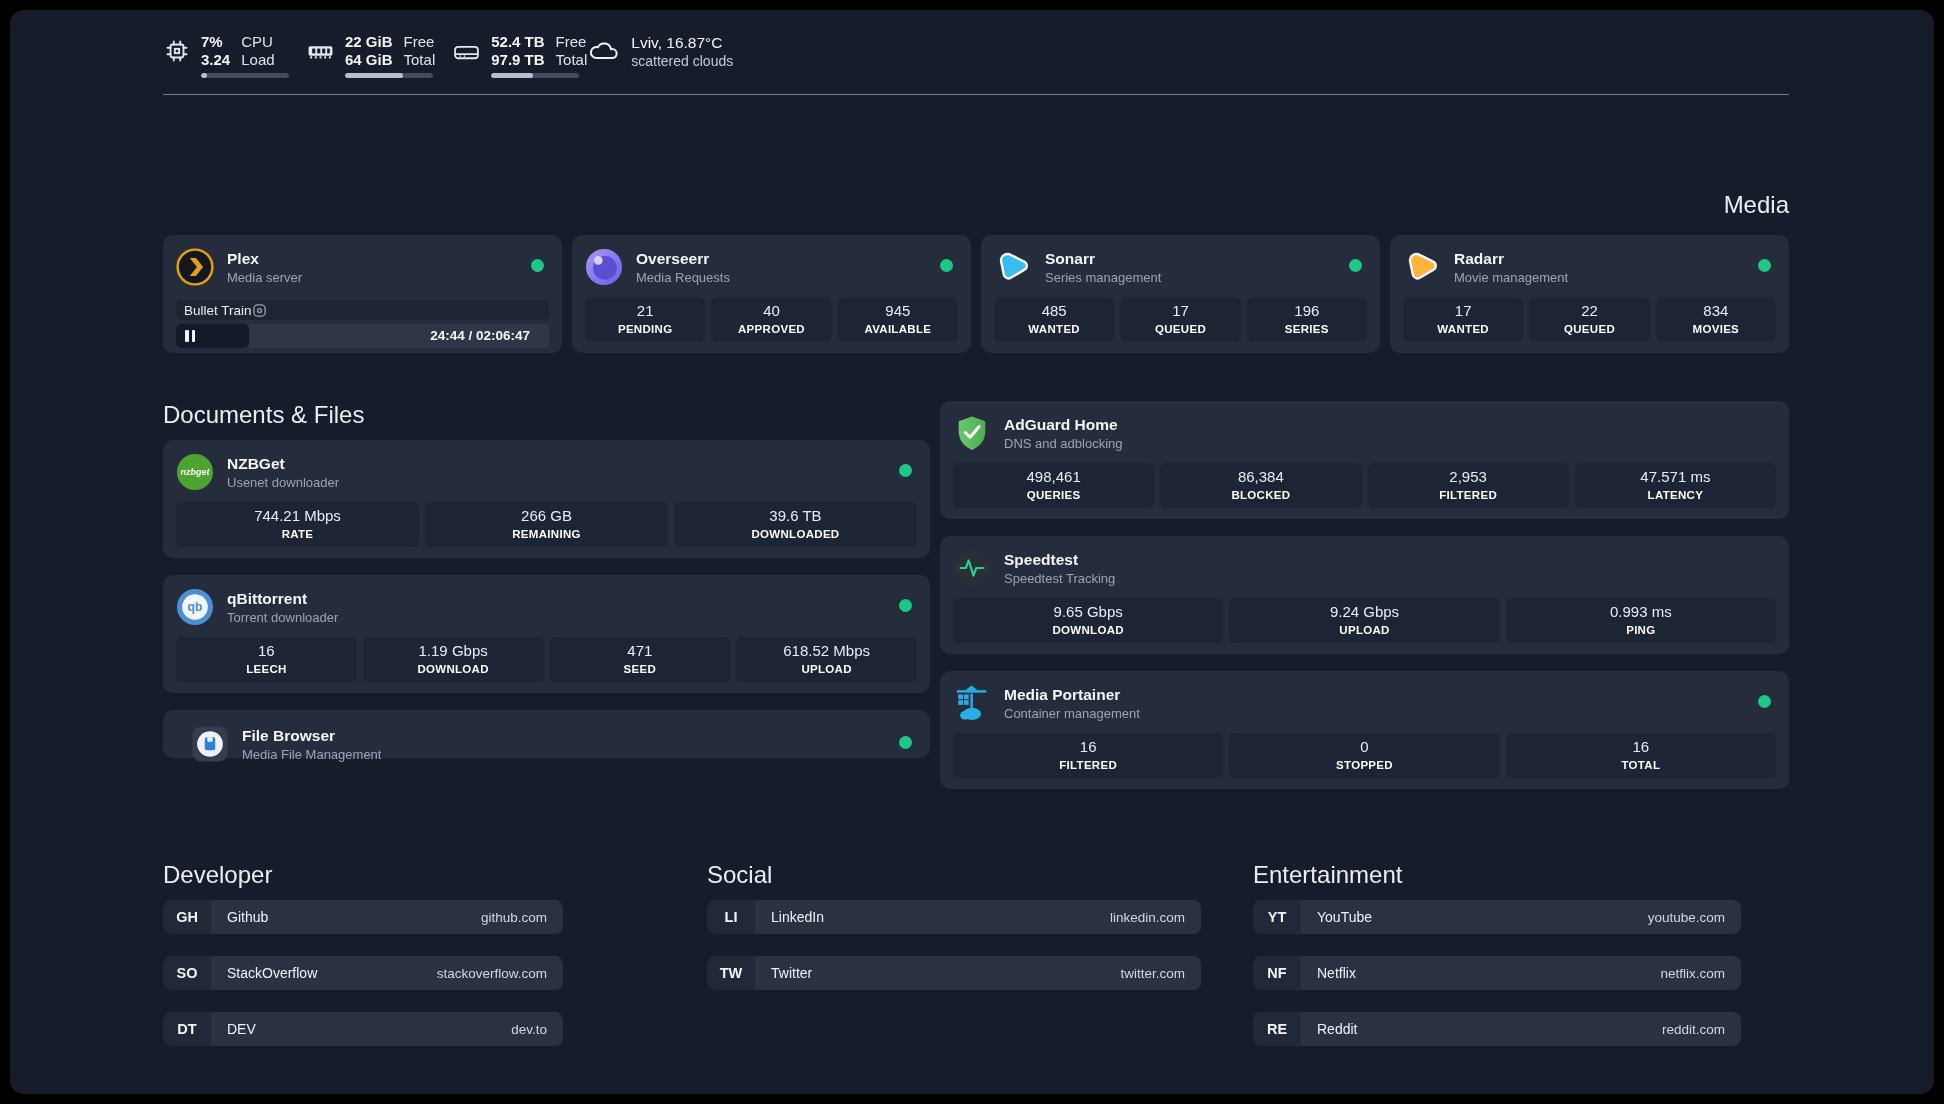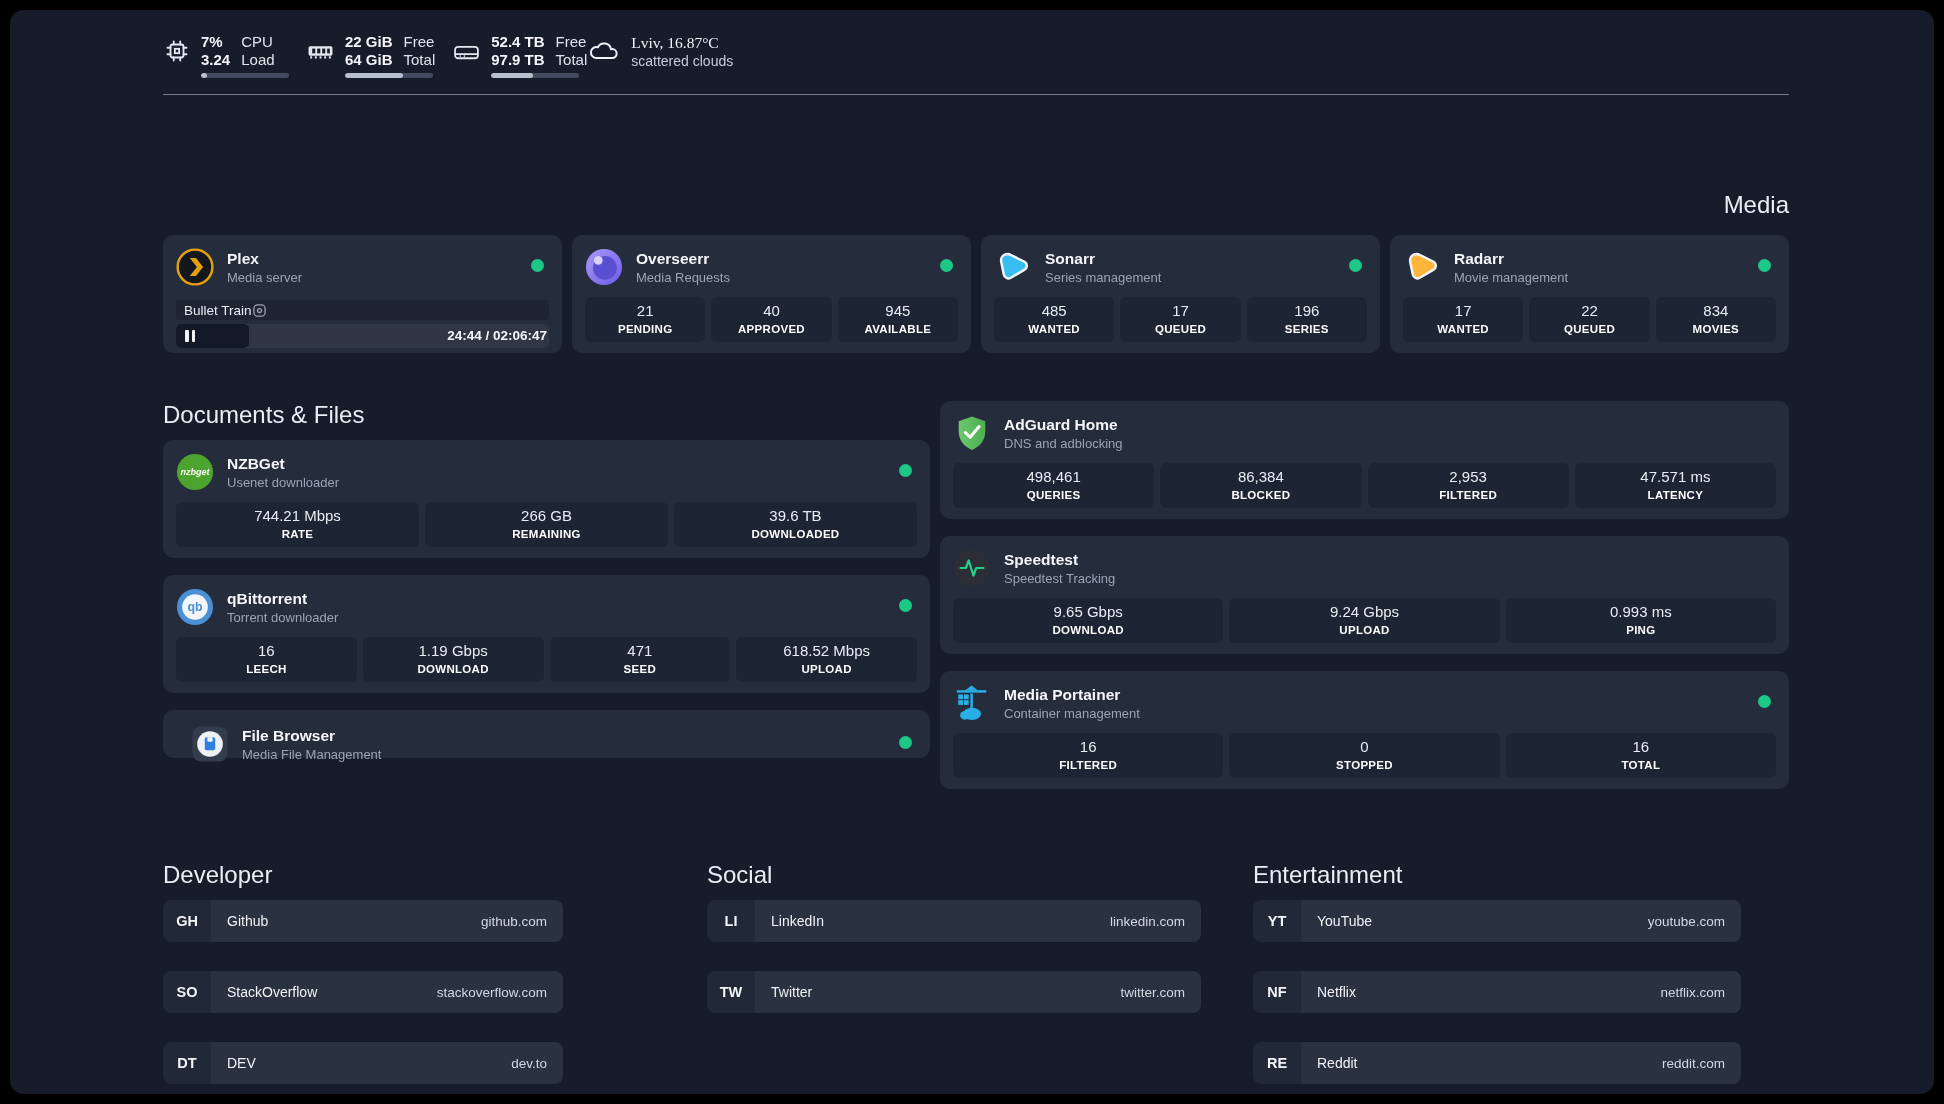--- a/index.html
+++ b/index.html
@@ -27,21 +27,21 @@
     border: 1.5px solid #99a1b0; border-radius: 9px; display: flex; overflow: hidden; }
   .search input { flex: 1; background: transparent; border: none; outline: none;
     color: #dce0e8; font-size: 14.5px; padding: 0 14px; font-family: "Liberation Sans", sans-serif; }
   .search input::placeholder { color: #c3c9d4; }
   .gbtn { width: 46px; background: #3b4355; border-left: 1.5px solid #99a1b0;
     color: #e9ecf3; font-size: 15px; font-weight: 700; display: flex;
     align-items: center; justify-content: center; cursor: pointer; }
 
   .weather { width: 166px; display: flex; gap: 12px; align-items: center; }
   .weather-text { display: flex; flex-direction: column; }
-  .weather-main { font-size: 15.5px; color: #f1f3f7; line-height: 19px; font-family: Liberation Serif, serif; }
+  .weather-main { font-size: 15.5px; color: #f1f3f7; line-height: 19px; }
   .weather-sub { font-size: 14px; color: #c6ccd6; line-height: 18px; }
 
   
   .section-title { font-size: 24px; line-height: 27px; color: #eaeef4; font-weight: 500; }
   .media-title { margin-top: 96px; text-align: right; }
   .media-grid { margin-top: 17px; display: grid; grid-template-columns: repeat(4, 1fr);
     gap: 10px; }
 
   .app-card { position: relative; background: #252c3c; border-radius: 10px;
     padding: 11px 13px; height: 118px; cursor: pointer; }
@@ -67,36 +67,36 @@
     border-radius: 4px; display: flex; align-items: center; 
     padding: 0 8px; }
   .now-title { font-size: 13.5px; color: #e9ecf2; }
   .cast-icon { display: flex; align-items: center; cursor: pointer; }
   .player-row { position: relative; margin-top: 4px; height: 24px; border-radius: 5px;
     background: rgba(255,255,255,.05); overflow: hidden; }
   .player-fill { position: absolute; left: 0; top: 0; bottom: 0; background: #141927;
     border-radius: 5px; }
   .pause-icon { position: absolute; left: 9px; top: 6px; display: flex; gap: 3px; cursor: pointer; }
   .pause-icon i { display: block; width: 3.5px; height: 12px; background: #f2f4f8; border-radius: 1px; }
-  .player-time { position: absolute; right: 2px; top: 0; line-height: 24px;
+  .player-time { position: absolute; right: 19px; top: 0; line-height: 24px;
     font-size: 13.5px; font-weight: 700; color: #f4f6fa; }
 
   
   .two-col { margin-top: 48px; display: grid; grid-template-columns: 767px 849px; gap: 10px; }
   .col-title { margin-bottom: 12px; }
   .col-stack { display: flex; flex-direction: column; gap: 17px; }
 
   
   .bookmarks { margin-top: 72px; display: flex; }
   .bm-col-1 { width: 400px; margin-right: 144px; }
   .bm-col-2 { width: 494px; margin-right: 52px; }
   .bm-col-3 { width: 488px; }
   .bm-rows { margin-top: 12px; }
-  .bm-row { display: flex; height: 42px; border-radius: 8px; overflow: hidden;
-    margin-bottom: 29px; cursor: pointer; }
+  .bm-row { display: flex; height: 34px; border-radius: 8px; overflow: hidden;
+    margin-bottom: 22px; cursor: pointer; }
   .bm-tag { width: 48px; background: #212837; color: #f2f4f8; font-size: 14.5px;
     font-weight: 700; display: flex; align-items: center; justify-content: center; }
   .bm-main { flex: 1; background: #2a3141; display: flex; align-items: center;
     justify-content: space-between; padding: 0 16px; }
   .bm-name { font-size: 14px; color: #f0f2f6; }
   .bm-url { font-size: 13.5px; color: #d2d7e0; }
 </style>
 </head>
 <body>
 

